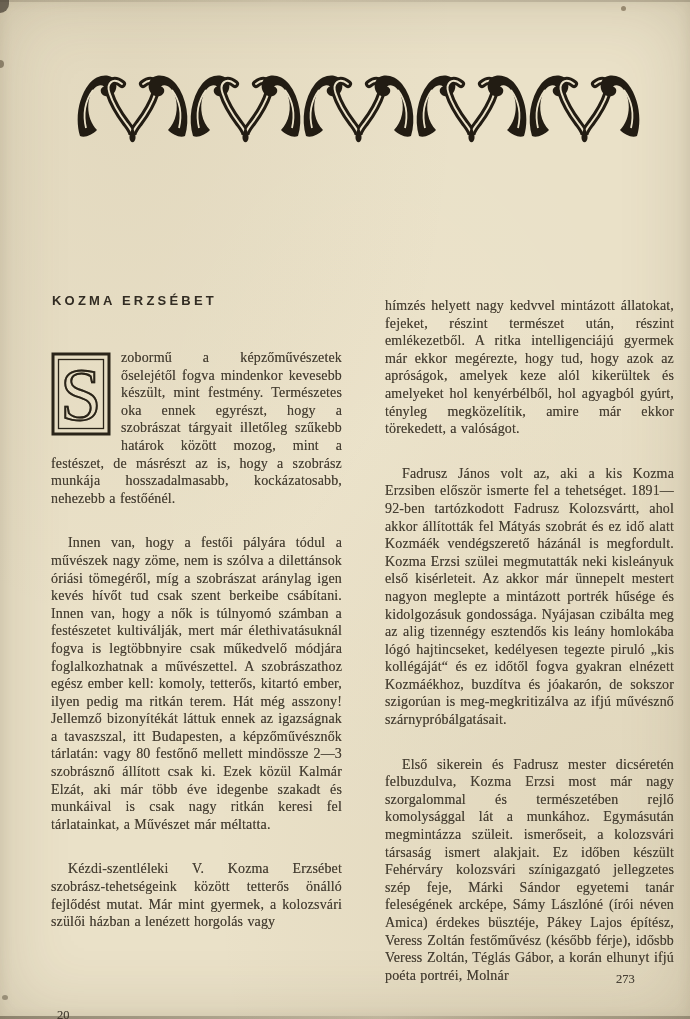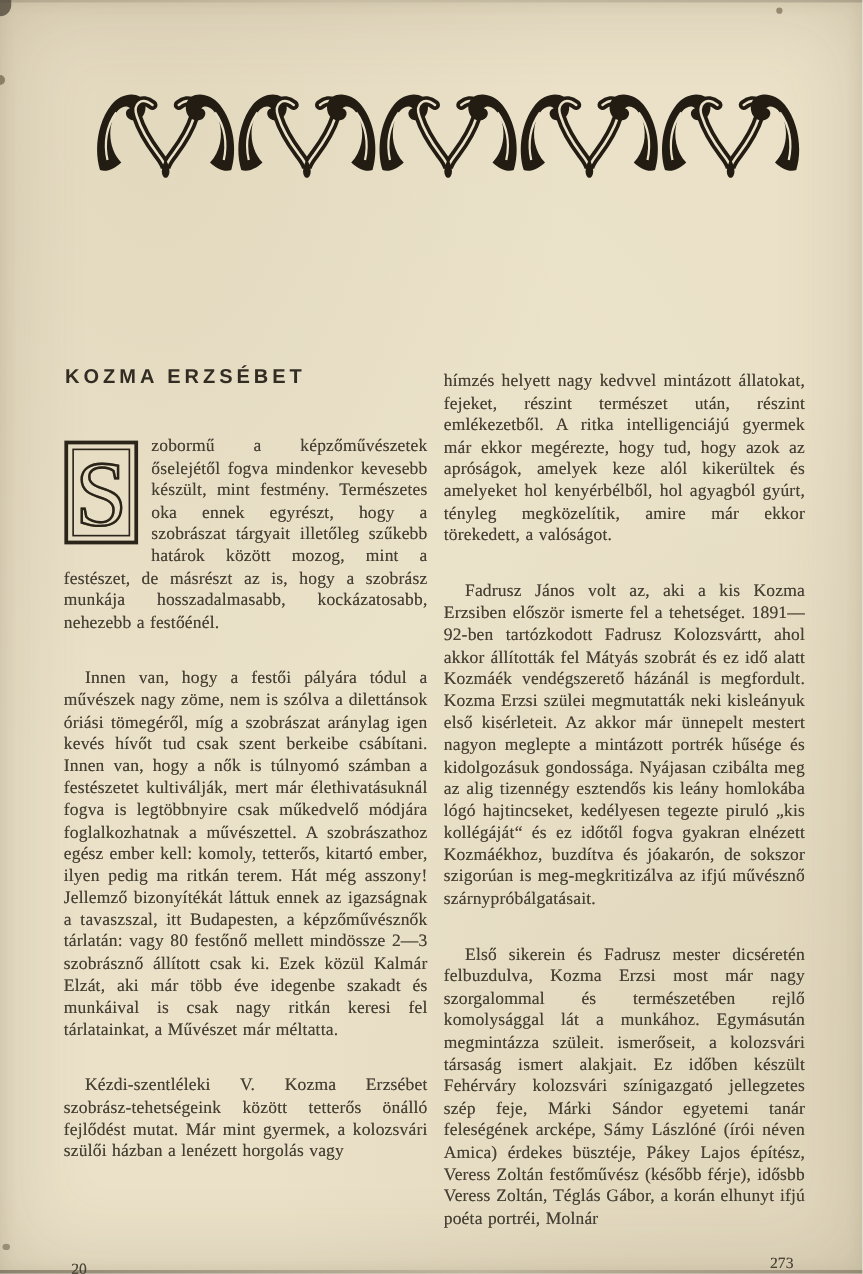--- a/index.html
+++ b/index.html
@@ -21,55 +21,55 @@
   .ornament {
     position: absolute;
     left: 76px; top: 70px;
     width: 565px; height: 78px;
   }
   .title {
     position: absolute;
     left: 52px; top: 293px;
     margin: 0;
     font-family: "Liberation Sans", sans-serif;
-    font-size: 16px;
+    font-size: 13px;
     font-weight: 700;
     letter-spacing: 3.2px;
     color: #322c23;
     white-space: nowrap;
     text-align: right;
   }
   .col {
     position: absolute;
     font-size: 14px;
     line-height: 17.6px;
     color: #463f33;
     text-align: justify;
     letter-spacing: 0.15px;
     word-spacing: 0.6px;
     text-shadow: 0 0 0.5px rgba(70,62,48,0.65);
   }
   .col-left  { left: 51px;  top: 349px; width: 291px; }
-  .col-right { left: 355px; top: 297px; width: 289px; }
+  .col-right { left: 385px; top: 297px; width: 289px; }
   .para { margin: 0; }
   .indent { text-indent: 17px; margin-top: 27px; }
   .dropcap-box {
     float: left;
     width: 60px; height: 84px;
     margin: 3px 10px 1px 0;
   }
   .pagenum {
     position: absolute;
     font-size: 12.5px;
     color: #4a4337;
     text-shadow: 0 0 0.5px rgba(74,67,55,0.6);
     margin-top: 48px;
   }
   .pagenum-left  { left: 57px;  top: 960px; }
-  .pagenum-right { left: 616px; top: 955px; }
+  .pagenum-right { left: 616px; top: 924px; }
   
   .speck { position: absolute; border-radius: 50%; }
   .speck-corner { left: 0; top: 0; width: 9px; height: 13px;
     background: #4a4236; border-radius: 0 0 10px 0; opacity: 0.75; }
   .speck-topright { left: 621px; top: 6px; width: 5px; height: 5px;
     background: rgba(95,78,52,0.55); }
   .speck-leftedge { left: 0; top: 60px; width: 4px; height: 8px;
     background: rgba(80,68,48,0.55); border-radius: 0 6px 6px 0; }
   .speck-bottomleft { left: 2px; top: 995px; width: 6px; height: 5px;
     background: rgba(80,68,48,0.45); }

